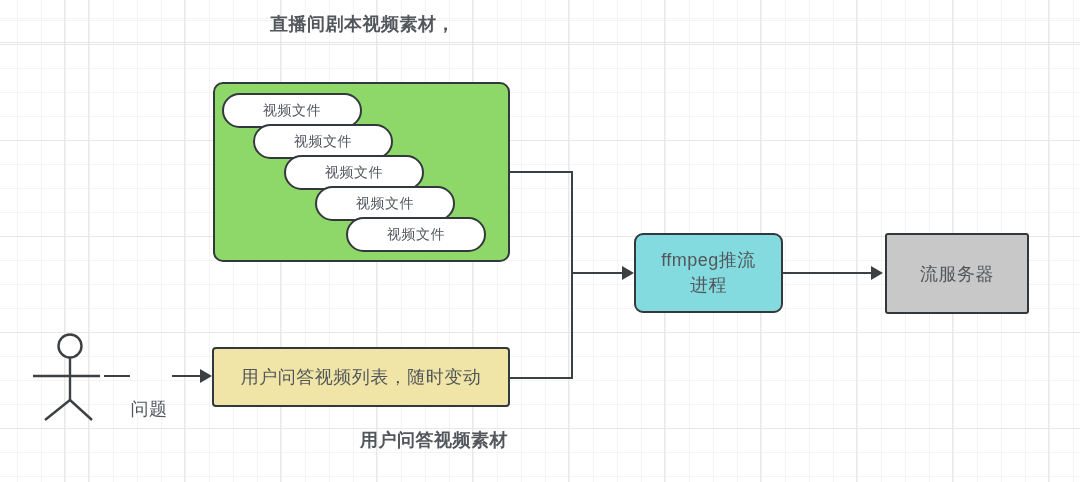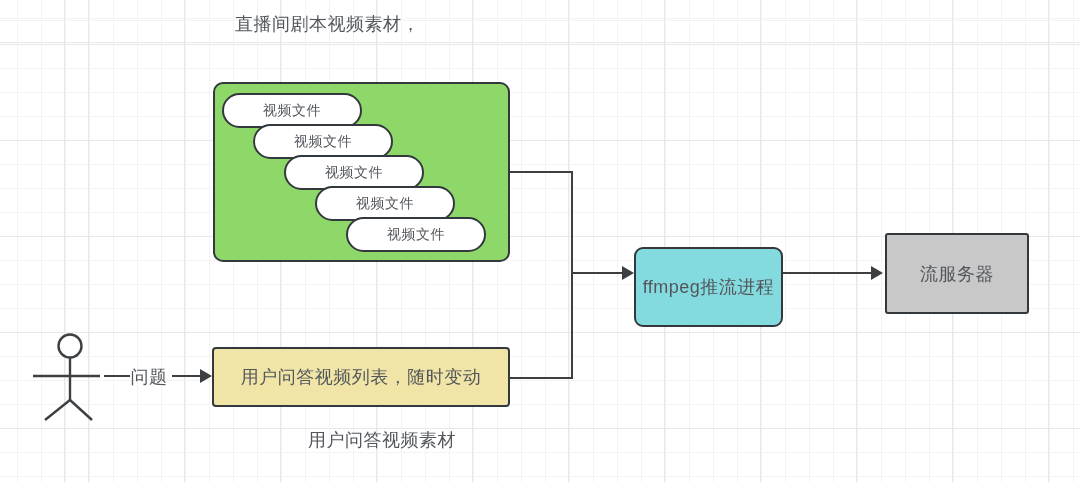--- a/index.html
+++ b/index.html
@@ -17,23 +17,24 @@
       repeating-linear-gradient(to bottom, var(--grid-major,#e8e8e8) 0 1px, transparent 1px 96px),
       repeating-linear-gradient(to right, var(--grid-minor,#f4f4f4) 0 1px, transparent 1px 24px),
       repeating-linear-gradient(to bottom, var(--grid-minor,#f4f4f4) 0 1px, transparent 1px 24px);
     background-position:88px 0, 0 44px, 17px 0, 0 20px;
     color:var(--text,#53575c);
     font-size:18px;
     letter-spacing:0.5px;
   }
   .abs{position:absolute;}
   .caption{
-    text-align:left;
+    text-align:right;
     line-height:28px;
     color:var(--text,#53575c);
+    font-weight:bold;
   }
   .shape{
     box-sizing:border-box;
     border:2.5px solid var(--shape-border,#33383d);
     display:flex;
     align-items:center;
     justify-content:center;
     text-align:center;
   }
   .green-box{
@@ -53,37 +54,37 @@
   }
   .yellow-box{
     left:212px;top:347px;width:298px;height:60px;
     background:var(--yellow-fill,#f0e5a6);
     border-radius:4px;
   }
   .cyan-box{
     left:634px;top:233px;width:149px;height:80px;
     background:var(--cyan-fill,#84dbdf);
     border-radius:9px;
+    flex-direction:column;
     line-height:25px;
-    margin-top:14px;
   }
   .gray-box{
     left:885px;top:233px;width:144px;height:81px;
     background:var(--gray-fill,#c8c8c8);
     border-radius:3px;
   }
   .h-line{position:absolute;height:2px;background:var(--connector,#3c4043);}
   .v-line{position:absolute;width:2px;background:var(--connector,#3c4043);}
   .arrow-right{
     position:absolute;width:0;height:0;
     border-top:7px solid transparent;
     border-bottom:7px solid transparent;
     border-left:12px solid var(--connector,#3c4043);
   }
-  .small-label{line-height:20px;}
+  .small-label{line-height:20px;margin-top:32px;}
 </style>
 </head>
 <body>
 
 <div class="canvas">
 
   <div class="abs caption" style="left:235px;top:10px;width:220px;">
     <div>直播间剧本视频素材，</div>
   </div>
 

